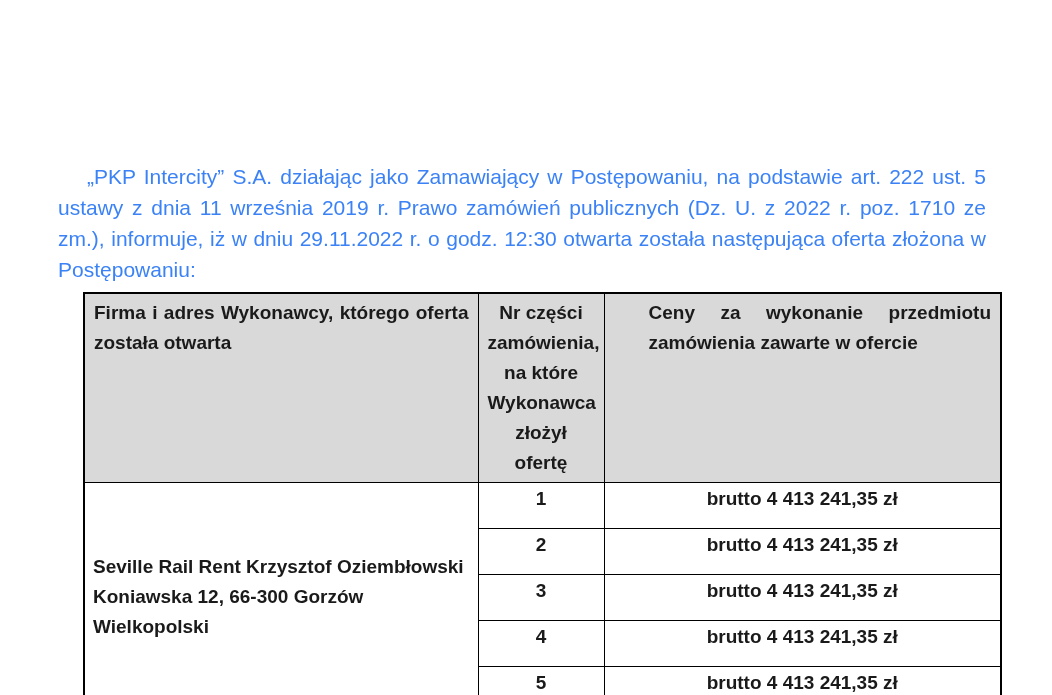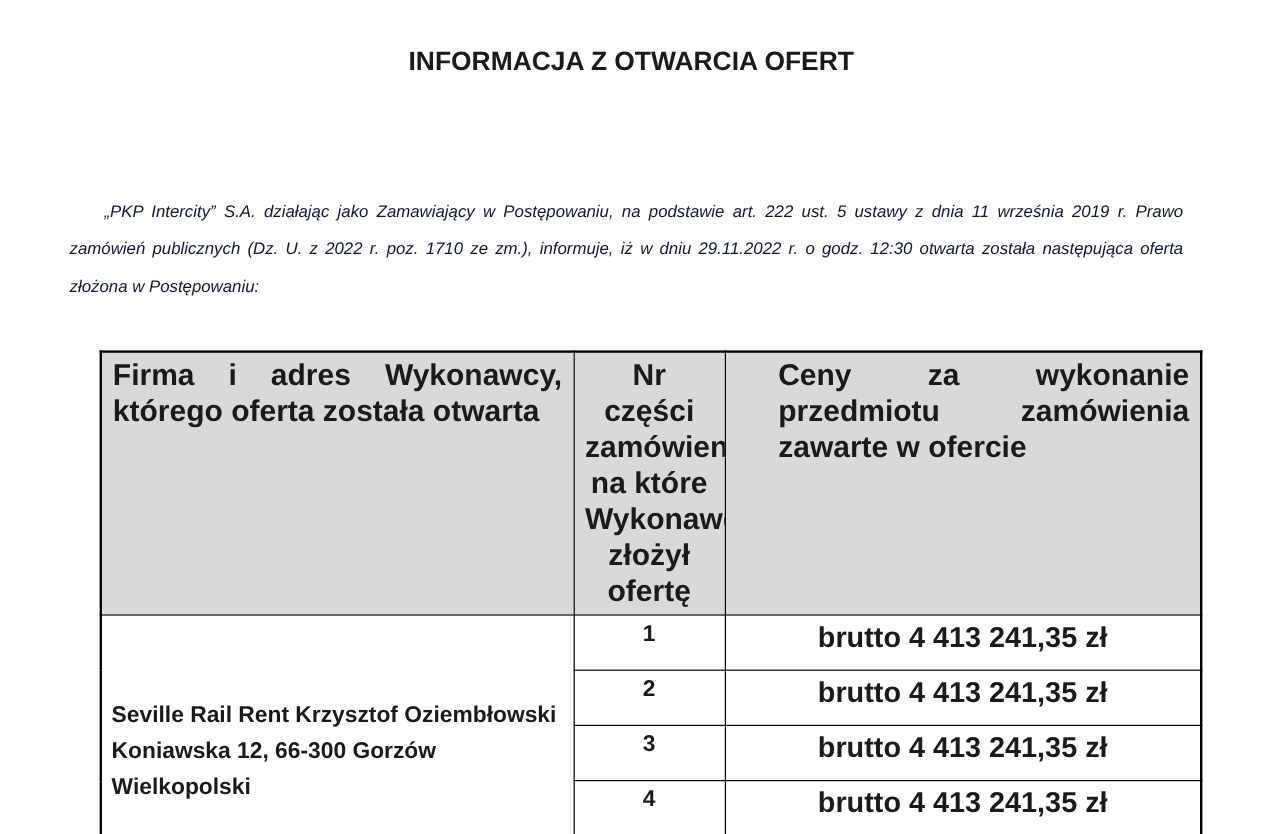--- a/index.html
+++ b/index.html
@@ -31,26 +31,25 @@
     font-size: 22px;
     font-weight: bold;
     color: #1a1a1a;
   }
   .intro {
     position: absolute;
     left: 58px;
     top: 161px;
     width: 928px;
     margin: 0;
-    font-size: 14px;
+    font-size: 21px;
     line-height: 31px;
     text-align: justify;
     text-indent: 29px;
-    color: #0f172a;
-    font-style: italic;
+    color: #3b82f6;
   }
   table.offers {
     position: absolute;
     left: 83px;
     top: 292px;
     width: 917px;
     border-collapse: collapse;
     table-layout: fixed;
     border: 2px solid #000000;
   }
@@ -58,21 +57,21 @@
   table.offers td {
     border: 1px solid #000000;
     box-sizing: border-box;
     overflow: hidden;
   }
   thead tr {
     height: 139px;
   }
   th.hdr {
     background: #d9d9d9;
-    font-size: 25px;
+    font-size: 19px;
     font-weight: bold;
     line-height: 30px;
     vertical-align: top;
     padding: 4px 9px 4px 9px;
     color: #1a1a1a;
   }
   th.hdr-contractor { text-align: justify; }
   th.hdr-part { text-align: center; }
   th.hdr-price { text-align: justify; padding-left: 44px; }
   tbody tr {
@@ -91,32 +90,31 @@
     vertical-align: top;
     text-align: center;
     font-size: 19px;
     font-weight: bold;
     padding-top: 5px;
     background: #ffffff;
   }
   td.price-cell {
     vertical-align: top;
     text-align: center;
-    font-size: 24px;
+    font-size: 19px;
     font-weight: bold;
     padding-top: 5px;
     background: #ffffff;
   }
 </style>
 </head>
 <body>
 
 <div class="page">
 
-  <h1 class="doc-title">INFORMACJA Z OTWARCIA OFERT</h1>
 
   <p class="intro">„PKP Intercity” S.A. działając jako Zamawiający w Postępowaniu, na podstawie art. 222 ust. 5 ustawy z dnia 11 września 2019 r. Prawo zamówień publicznych (Dz. U. z 2022 r. poz. 1710 ze zm.), informuje, iż w dniu 29.11.2022 r. o godz. 12:30 otwarta została następująca oferta złożona w Postępowaniu:</p>
 
   <table class="offers">
     <colgroup>
       <col style="width:394px">
       <col style="width:126px">
       <col style="width:397px">
     </colgroup>
     <thead>

